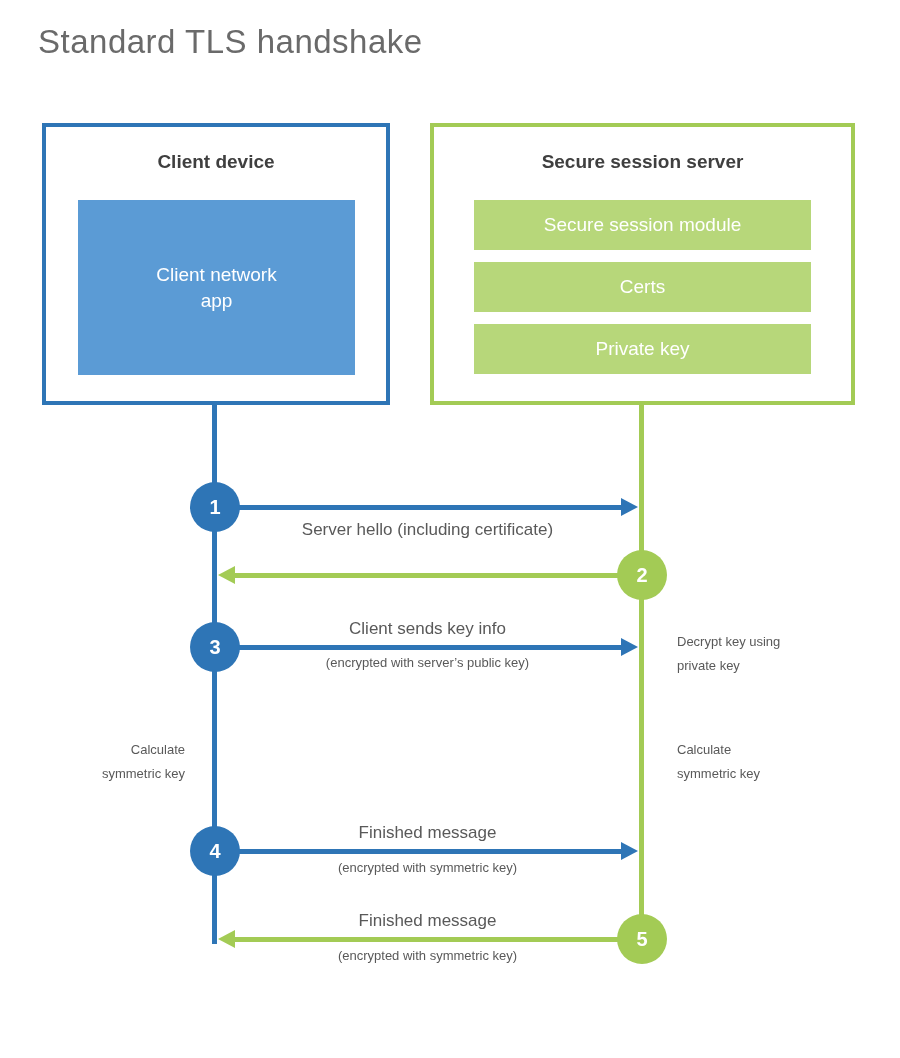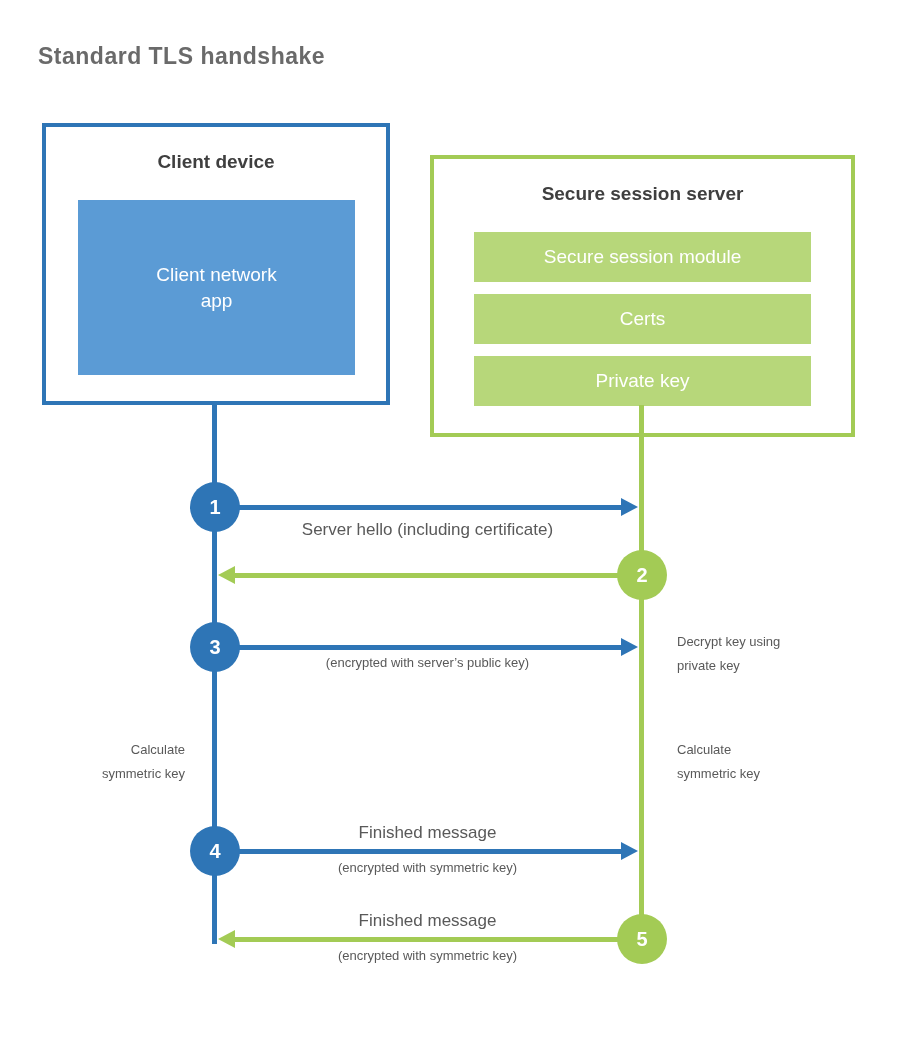--- a/index.html
+++ b/index.html
@@ -9,29 +9,29 @@
     --green_light:#b7d77a;
     --text_dark:#3f3f3f;
     --text_gray:#595959;
     --title_gray:#6a6a6a;
   }
   html,body{margin:0;padding:0;background:#ffffff;}
   body{font-family:"Liberation Sans","DejaVu Sans",sans-serif;}
   .canvas{position:relative;width:900px;height:1058px;background:#ffffff;overflow:hidden;}
 
   .page-title{
-    position:absolute;left:38px;top:43px;
-    font-size:23px;font-weight:700;color:var(--title_gray);
+    position:absolute;left:38px;top:23px;
+    font-size:33px;font-weight:400;color:var(--title_gray);
     letter-spacing:0.5px;
   }
 
   
   .actor-box{position:absolute;top:123px;height:282px;background:#fff;box-sizing:border-box;}
   .client-box{left:42px;width:348px;border:4px solid var(--blue);}
-  .server-box{left:430px;width:425px;border:4px solid var(--green);margin-top:32px;}
+  .server-box{left:430px;width:425px;border:4px solid var(--green);}
   .actor-title{
     position:absolute;top:24px;left:0;right:0;text-align:center;
     font-size:19px;font-weight:bold;color:var(--text_dark);
   }
   .client-app{
     position:absolute;left:32px;top:73px;width:277px;height:175px;
     background:var(--blue_light);display:flex;align-items:center;justify-content:center;
     color:#ffffff;font-size:19px;text-align:center;white-space:pre-line;line-height:26px;
   }
   .server-bar{
@@ -129,20 +129,21 @@
     <span>1</span>
   </div>
 
   <div class="msg-label l2">Server hello (including certificate)</div>
   <div class="arrow-shaft green a2"></div>
   <div class="arrow-head left ah2"></div>
   <div class="step-circle green c2">
     <span>2</span>
   </div>
 
+  <div class="msg-label l3">Client sends key info</div>
   <div class="msg-sublabel s3">(encrypted with server’s public key)</div>
   <div class="arrow-shaft blue a3"></div>
   <div class="arrow-head right ah3"></div>
   <div class="step-circle blue c3">
     <span>3</span>
   </div>
   <div class="side-note note-decrypt">Decrypt key using
 private key</div>
 
   <div class="side-note note-calc-left">Calculate

